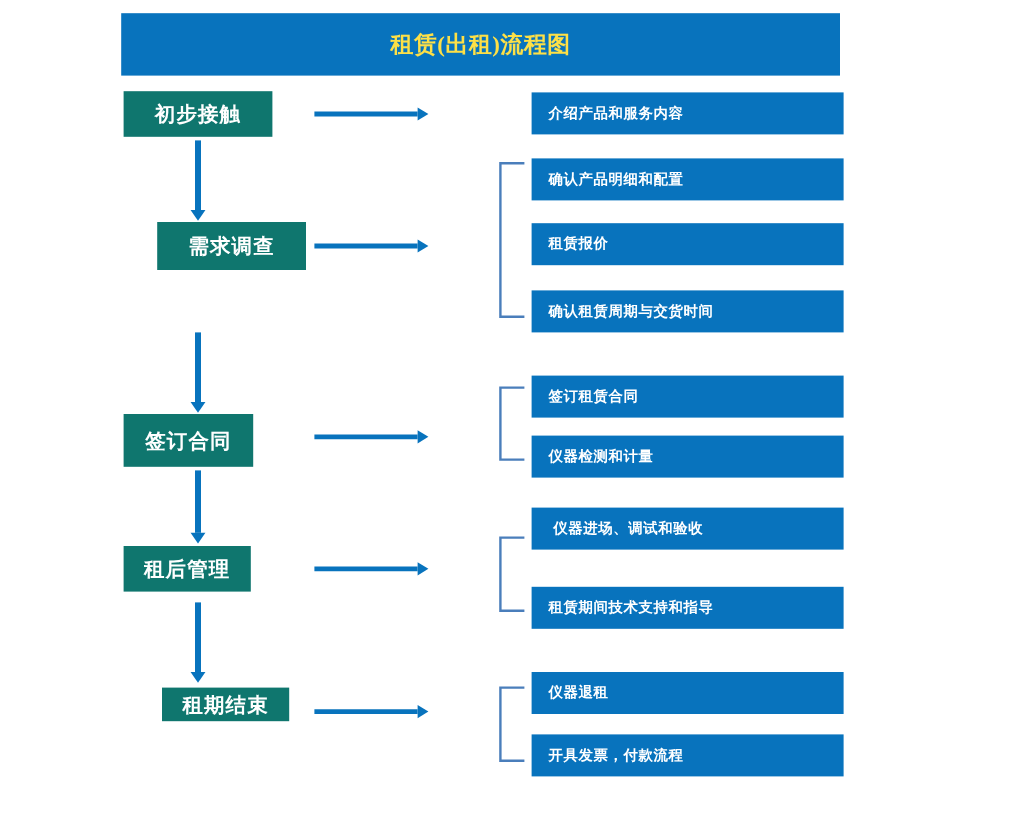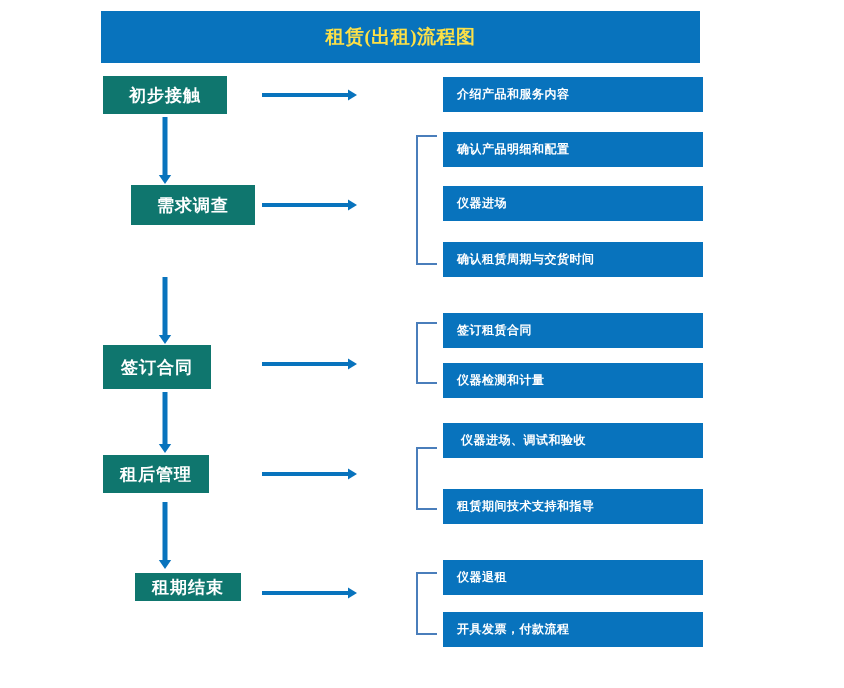--- a/index.html
+++ b/index.html
@@ -102,21 +102,21 @@
   <svg class="h-arrow" style="left:262px; top:199px; width:95px; height:12px;" viewBox="0 0 95 12">
     <line x1="0" y1="6" x2="86" y2="6" stroke="#0873bd" stroke-width="4"></line>
     <polygon points="86,0.5 95,6 86,11.5" fill="#0873bd"></polygon>
   </svg>
 
   <svg class="bracket" style="left:415px; top:135px; width:24px; height:130px;" viewBox="0 0 24 130">
     <path d="M22,1 L2,1 L2,129 L22,129" fill="none" stroke="#4a7ebb" stroke-width="2"></path>
   </svg>
 
   <div class="detail-box" style="top:132px;">确认产品明细和配置</div>
-  <div class="detail-box" style="top:186px;">仪器进场</div>
+  <div class="detail-box" style="top:186px;">租赁报价</div>
   <div class="detail-box" style="top:242px;">确认租赁周期与交货时间</div>
 
   <svg class="v-arrow" style="left:158px; top:277px; width:14px; height:68px;" viewBox="0 0 14 68">
     <line x1="7" y1="0" x2="7" y2="58" stroke="#0873bd" stroke-width="5"></line>
     <polygon points="0.8,58 13.2,58 7,67" fill="#0873bd"></polygon>
   </svg>
 
   <div class="stage-box" style="left:103px; top:345px; width:108px; height:44px;">签订合同</div>
 
   <svg class="h-arrow" style="left:262px; top:358px; width:95px; height:12px;" viewBox="0 0 95 12">

